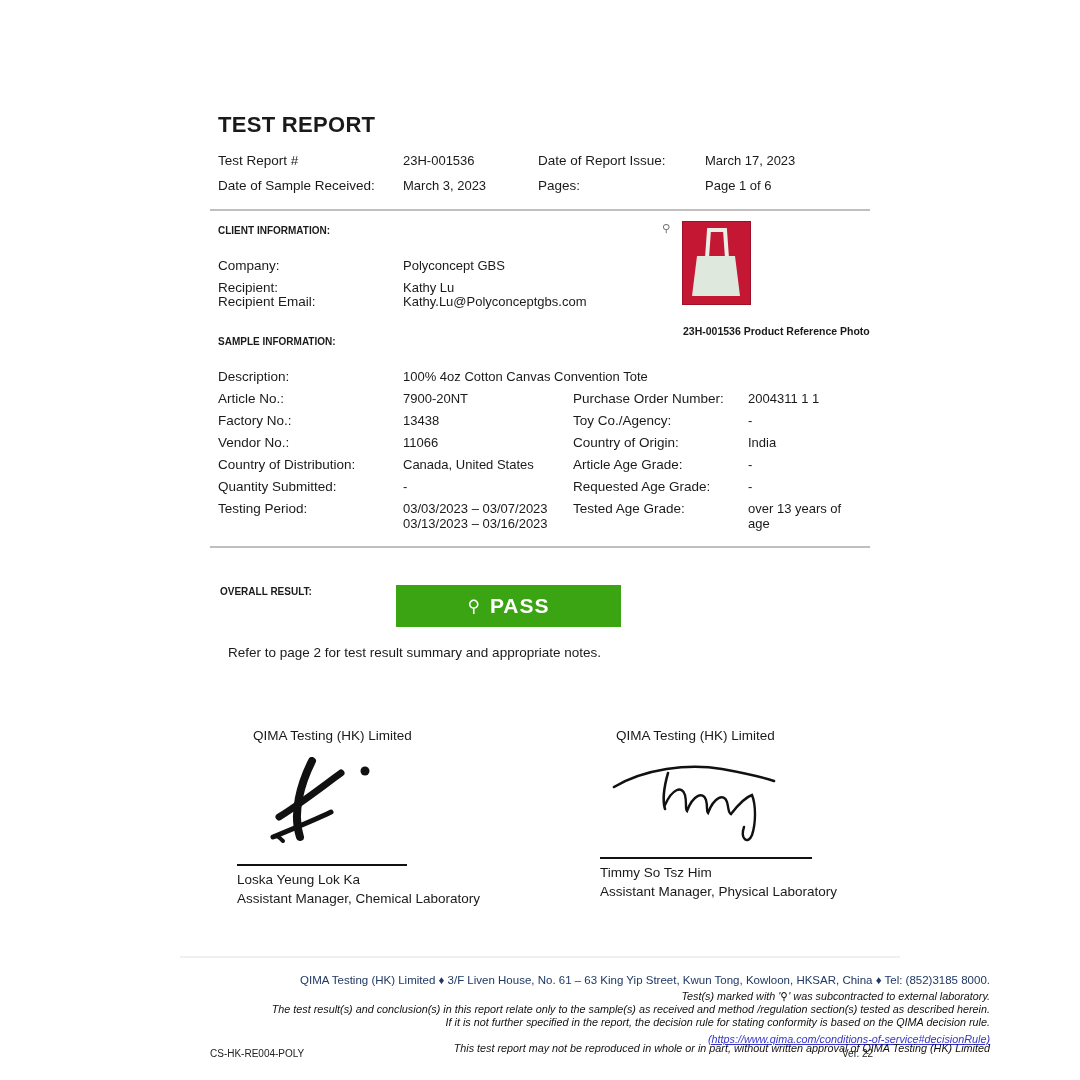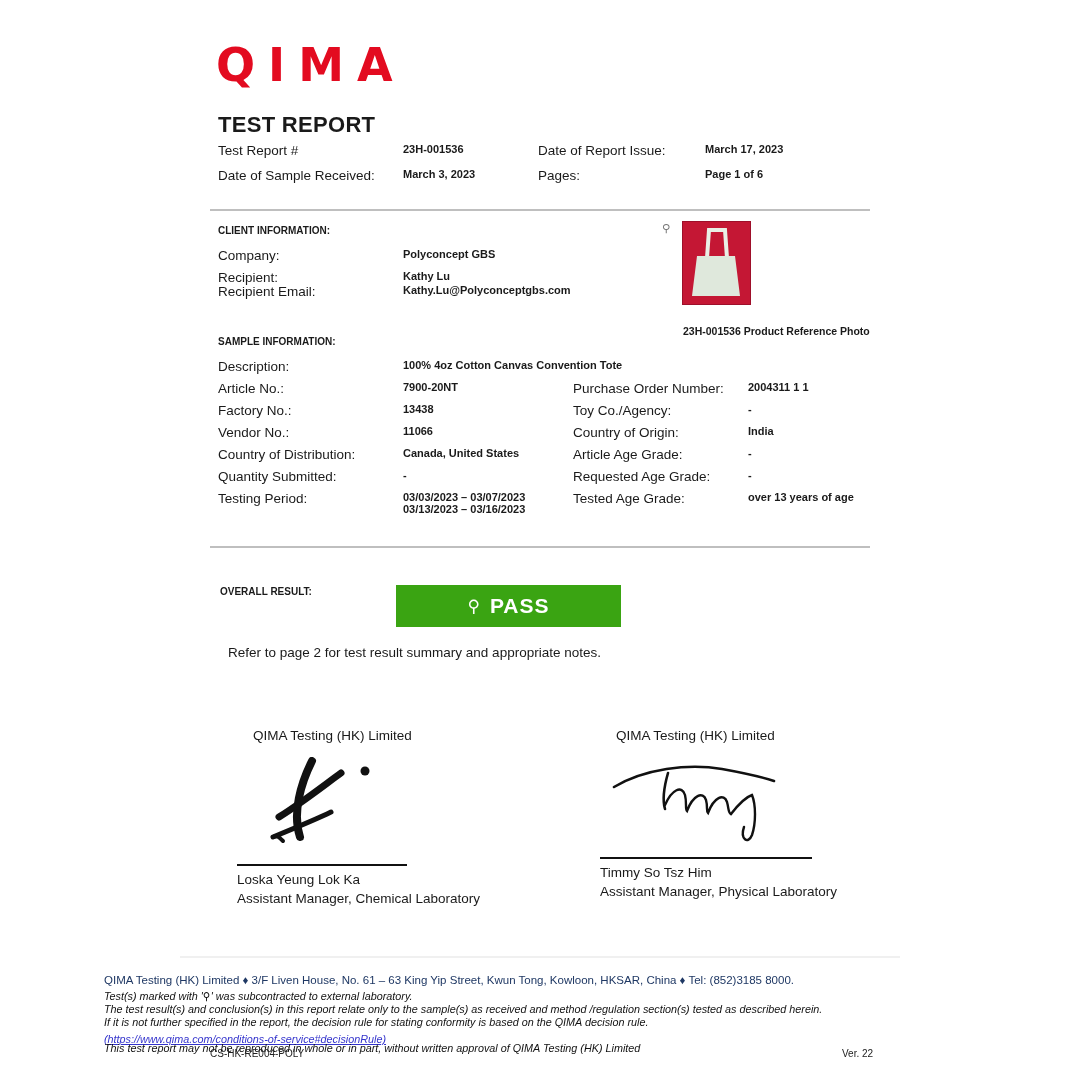--- a/index.html
+++ b/index.html
@@ -2,23 +2,23 @@
 <html><head>
 <meta charset="utf-8">
 <style>
   html,body{margin:0;padding:0;background:#ffffff;}
   .page{position:relative;width:1080px;height:1080px;background:#ffffff;
         font-family:"Liberation Sans","DejaVu Sans",sans-serif;color:#1a1a1a;overflow:hidden;}
   .abs{position:absolute;}
   .logo{font-family:"DejaVu Sans",sans-serif;font-weight:bold;font-size:46px;letter-spacing:13px;line-height:1;}
   .doc-title{font-size:22px;font-weight:bold;letter-spacing:.3px;}
   .lbl{font-size:13.5px;}
-  .val{font-size:11px;font-weight:bold;}
+  .val{font-size:13px;}
   .sec-head{font-size:10px;font-weight:bold;}
-  .row{position:absolute;left:218px;width:652px;height:20px;}
+  .row{position:absolute;left:218px;width:652px;height:20px;margin-top:10px;}
   .c1{position:absolute;left:0px;top:0;}
   .c2{position:absolute;left:185px;top:0;}
   .c3{position:absolute;left:320px;top:0;}
   .c4{position:absolute;left:487px;top:0;}
   .s3{position:absolute;left:355px;top:0;}
   .s4{position:absolute;left:530px;top:0;width:110px;}
   .divider{position:absolute;left:210px;width:660px;height:2px;background:#bfbfbf;}
   .divider-faint{position:absolute;left:180px;width:720px;height:2px;background:#f0f0f0;}
   .prewrap{white-space:pre-line;}
   .photo-frame{position:absolute;left:682px;top:221px;width:67px;height:82px;background:#C41734;border:1px solid #9e0f2a;}
@@ -27,32 +27,31 @@
   .phi-photo{position:absolute;left:662px;top:222px;font-size:11px;color:#777;}
   .badge{position:absolute;left:396px;top:585px;width:225px;height:42px;background:#3AA412;
          display:flex;align-items:center;justify-content:center;gap:10px;color:#ffffff;}
   .badge .mark{font-size:17px;line-height:1;}
   .badge .txt{font-size:21px;font-weight:bold;letter-spacing:1px;}
   .note{font-size:13.5px;}
   .sig-company{font-size:13.5px;margin-left:16px;}
   .sig-line{height:2px;background:#111;}
   .sig-name{font-size:13.5px;}
   .sig-title{font-size:13.5px;}
-  .footer-line{position:absolute;left:104px;width:900px;text-align:left;}
+  .footer-line{position:absolute;left:90px;width:900px;text-align:right;}
   .f-address{font-size:11.5px;color:#1F3864;}
   .f-note{font-size:10.8px;font-style:italic;color:#111;}
   .f-link{font-size:10.8px;font-style:italic;color:#3333CC;text-decoration:underline;cursor:pointer;}
   .f-code{font-size:10px;color:#222;}
 </style>
 </head>
 <body>
 
 <div class="page">
 
-  <div class="abs logo" style="left:216px;top:42px;color:#E30B20;">QIMA</div>
 
   <div class="abs doc-title" style="left:218px;top:112px;">TEST REPORT</div>
 
   <div class="row" style="top:143px;">
     <span class="c1 lbl">Test Report #</span>
     <span class="c2 val">23H-001536</span>
     <span class="c3 lbl">Date of Report Issue:</span>
     <span class="c4 val">March 17, 2023</span>
   </div>
   <div class="row" style="top:168px;">

